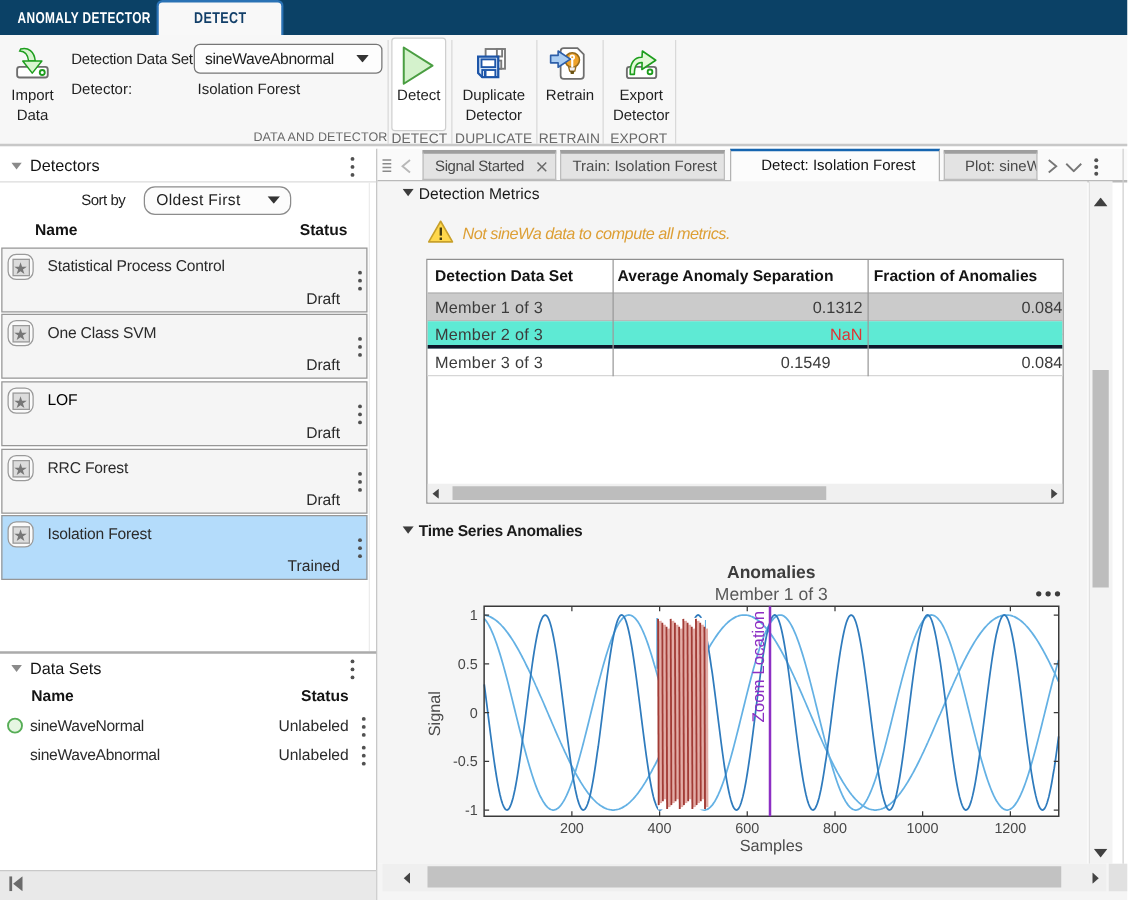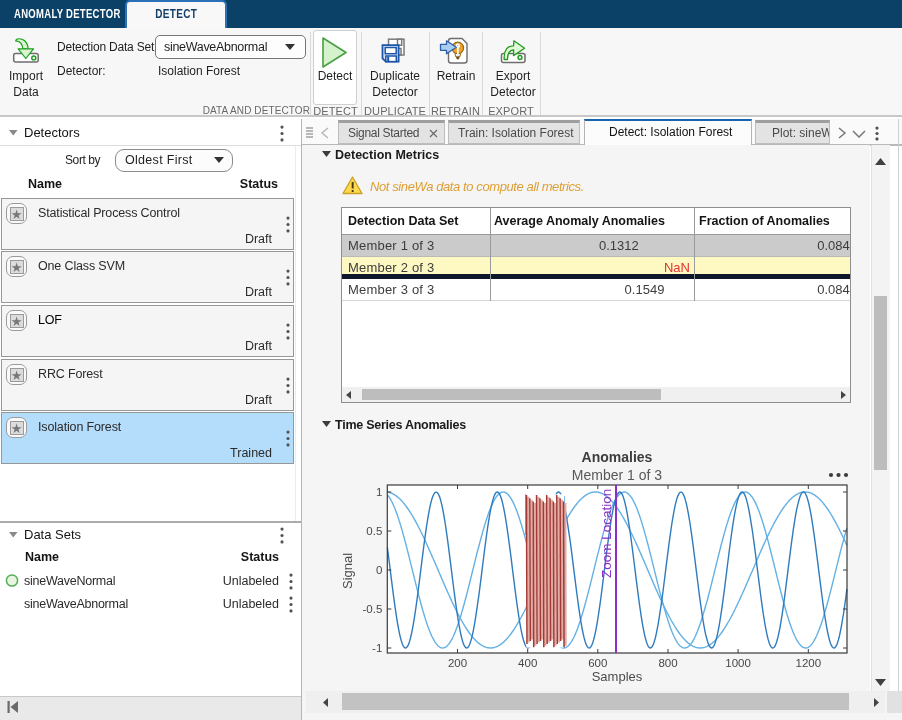--- a/index.html
+++ b/index.html
@@ -230,41 +230,41 @@
     <circle cx="6" cy="6.1" r="1.6" fill="#515151"></circle>
     <circle cx="6" cy="11.5" r="1.6" fill="#515151"></circle>
     <circle cx="6" cy="16.9" r="1.6" fill="#515151"></circle>
   </svg>
 
 <div class="ab" style="left:302px;top:145px;width:568px;height:546px;background:#f5f5f5"></div>
 
 <svg class="ab" style="left:322px;top:151px" width="10" height="7">
     <polygon points="0,0 9,0 4.5,6" fill="#3c3c3c"></polygon>
   </svg>
-<div class="ab" style="left:335px;top:148px;font-size:12.5px;font-weight:bold;color:#1a1a1a">Detection Metrics</div>
+<div class="ab" style="left:335px;top:148px;font-size:12.5px;font-weight:normal;color:#1a1a1a">Detection Metrics</div>
 
 <svg class="ab" style="left:342px;top:176px" width="21" height="19">
 <path d="M10.5 1 L20 17.5 L1 17.5 Z" fill="#ffd84d" stroke="#c8a02a" stroke-width="1.3" stroke-linejoin="round"></path>
 <rect x="9.7" y="6" width="1.9" height="6.5" fill="#433a10"></rect>
     <rect x="9.7" y="14" width="1.9" height="2" fill="#433a10"></rect>
 </svg>
 <div class="ab" style="left:370px;top:179px;font-size:13px;font-style:italic;letter-spacing:-0.4px;color:#dd9f35">Not sineWa data to compute all metrics.</div>
 
 <div class="ab" style="left:341px;top:207px;width:510px;height:196px;background:#ffffff;border:1px solid #8e8e8e;overflow:hidden">
   <div class="ab" style="left:0;top:0;width:508px;height:27px;background:#fff;border-bottom:1px solid #9a9a9a">
     <div class="ab" style="left:6px;top:6px;font-size:12.5px;font-weight:bold;color:#141414">Detection Data Set</div>
-    <div class="ab" style="left:152px;top:6px;font-size:12.5px;font-weight:bold;color:#141414">Average Anomaly Anomalies</div>
+    <div class="ab" style="left:152px;top:6px;font-size:12.5px;font-weight:bold;color:#141414">Average Anomaly Separation</div>
     <div class="ab" style="left:357px;top:6px;font-size:12.5px;font-weight:bold;color:#141414">Fraction of Anomalies</div>
   </div>
   <div class="ab" style="left:0;top:27px;width:508px;height:22px;background:#cbcbcb;border-bottom:1px solid #b9b9b9">
     <div class="ab" style="left:6px;top:3px;font-size:13px;letter-spacing:0.2px;color:#3c3c3c">Member 1 of 3</div>
-    <div class="ab" style="left:257px;top:3px;width:91px;text-align:left;font-size:13px;color:#3c3c3c">0.1312</div>
+    <div class="ab" style="left:257px;top:3px;width:91px;text-align:right;font-size:13px;color:#3c3c3c">0.1312</div>
     <div class="ab" style="left:425px;top:3px;width:90px;text-align:right;font-size:13px;color:#3c3c3c">0.0846</div>
   </div>
-  <div class="ab" style="left:0;top:49px;width:508px;height:22px;background:#fef9c3;border-bottom:5px solid #0f172a">
+  <div class="ab" style="left:0;top:49px;width:508px;height:22px;background:#5eead4;border-bottom:3px solid #0f172a">
     <div class="ab" style="left:6px;top:3px;font-size:13px;letter-spacing:0.2px;color:#3c3c3c">Member 2 of 3</div>
     <div class="ab" style="left:257px;top:3px;width:91px;text-align:right;font-size:13px;color:#e03333">NaN</div>
     <div class="ab" style="left:425px;top:3px;width:90px;text-align:right;font-size:13px;color:#3c3c3c">0</div>
   </div>
   <div class="ab" style="left:0;top:71px;width:508px;height:22px;background:#ffffff;border-bottom:1px solid #d6d6d6">
     <div class="ab" style="left:6px;top:3px;font-size:13px;letter-spacing:0.2px;color:#3c3c3c">Member 3 of 3</div>
     <div class="ab" style="left:257px;top:3px;width:91px;text-align:center;font-size:13px;color:#3c3c3c">0.1549</div>
     <div class="ab" style="left:425px;top:3px;width:90px;text-align:right;font-size:13px;color:#3c3c3c">0.0846</div>
   </div>
   <div class="ab" style="left:148px;top:0;width:1px;height:93px;background:#9a9a9a"></div>

